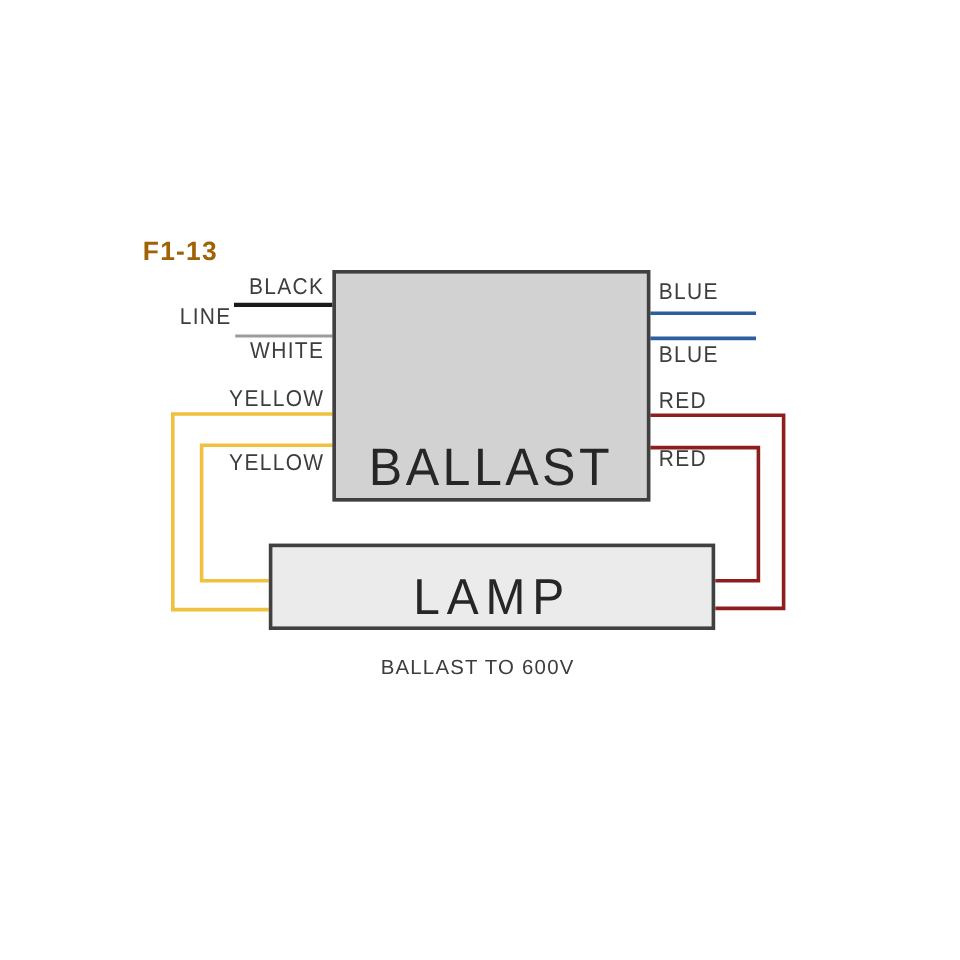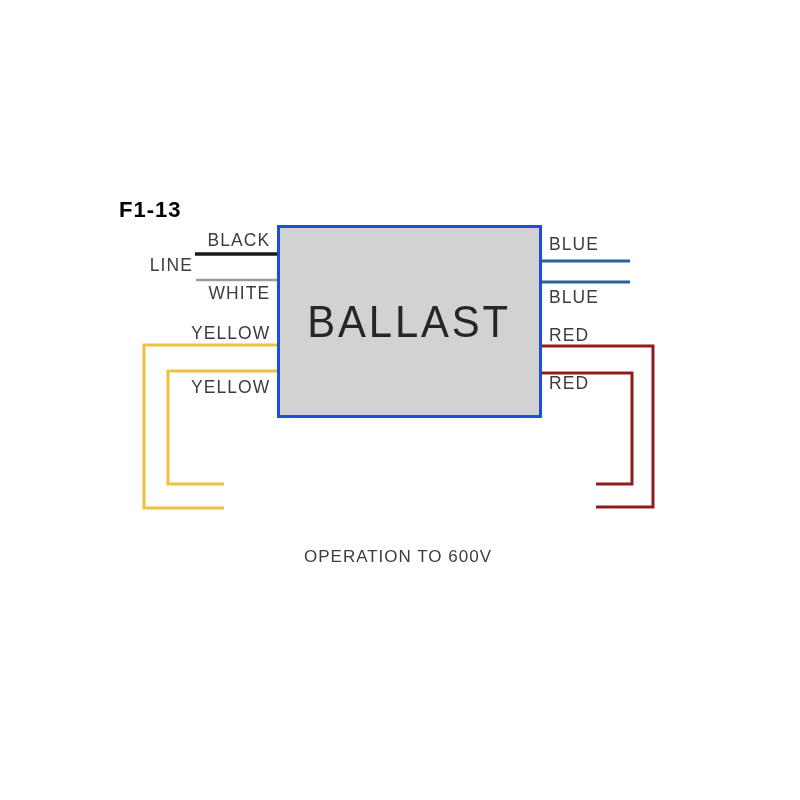--- a/index.html
+++ b/index.html
@@ -22,40 +22,40 @@
     width: 800px;
     height: 800px;
   }
   .diagram-title {
     position: absolute;
     left: 119px;
     top: 199px;
     font-size: 22px;
     font-weight: bold;
     letter-spacing: 1px;
-    color: #000000;
+    color: #a16207;
     line-height: 1;
     white-space: nowrap;
   }
   .wire-label {
     position: absolute;
     font-size: 19px;
     line-height: 20px;
     letter-spacing: 1.2px;
     white-space: nowrap;
     transform: scaleX(0.92);
   }
   .wl-left  { transform-origin: right center; }
   .wl-right { transform-origin: left center; }
   .box {
     position: absolute;
     box-sizing: border-box;
-    border: 3px solid #1d4ed8;
+    border: 3px solid #404040;
     display: flex;
-    align-items: center;
+    align-items: flex-end;
     justify-content: center;
   }
   #ballast-box {
     left: 277px;
     top: 225px;
     width: 265px;
     height: 193px;
   }
   #ballast-box .box-label {
     font-size: 44px;
@@ -111,28 +111,31 @@
     <polyline points="541,346 653,346 653,507 596,507" fill="none" stroke-width="3" stroke="#8e1e1e"></polyline>
     <polyline points="541,373 632,373 632,484 596,484" fill="none" stroke-width="3" stroke="#8e1e1e"></polyline>
   </svg>
 
   <div class="diagram-title">F1-13</div>
 
   <div id="ballast-box" class="box" style="background-color: rgb(210, 210, 210);">
     <span class="box-label">BALLAST</span>
   </div>
 
+  <div id="lamp-box" class="box" style="background-color: rgb(235, 235, 235);">
+    <span class="box-label">LAMP</span>
+  </div>
 
   <div id="black-label" class="wire-label wl-left">BLACK</div>
   <div id="line-label" class="wire-label wl-left">LINE</div>
   <div id="white-label" class="wire-label wl-left">WHITE</div>
   <div id="yellow-top-label" class="wire-label wl-left">YELLOW</div>
   <div id="yellow-bottom-label" class="wire-label wl-left">YELLOW</div>
   <div id="blue-top-label" class="wire-label wl-right">BLUE</div>
   <div id="blue-bottom-label" class="wire-label wl-right">BLUE</div>
   <div id="red-top-label" class="wire-label wl-right">RED</div>
   <div id="red-bottom-label" class="wire-label wl-right">RED</div>
 
   <div class="note">
-    <div>OPERATION TO 600V</div>
+    <div>BALLAST TO 600V</div>
   </div>
 
 </div>
 
 </body></html>

